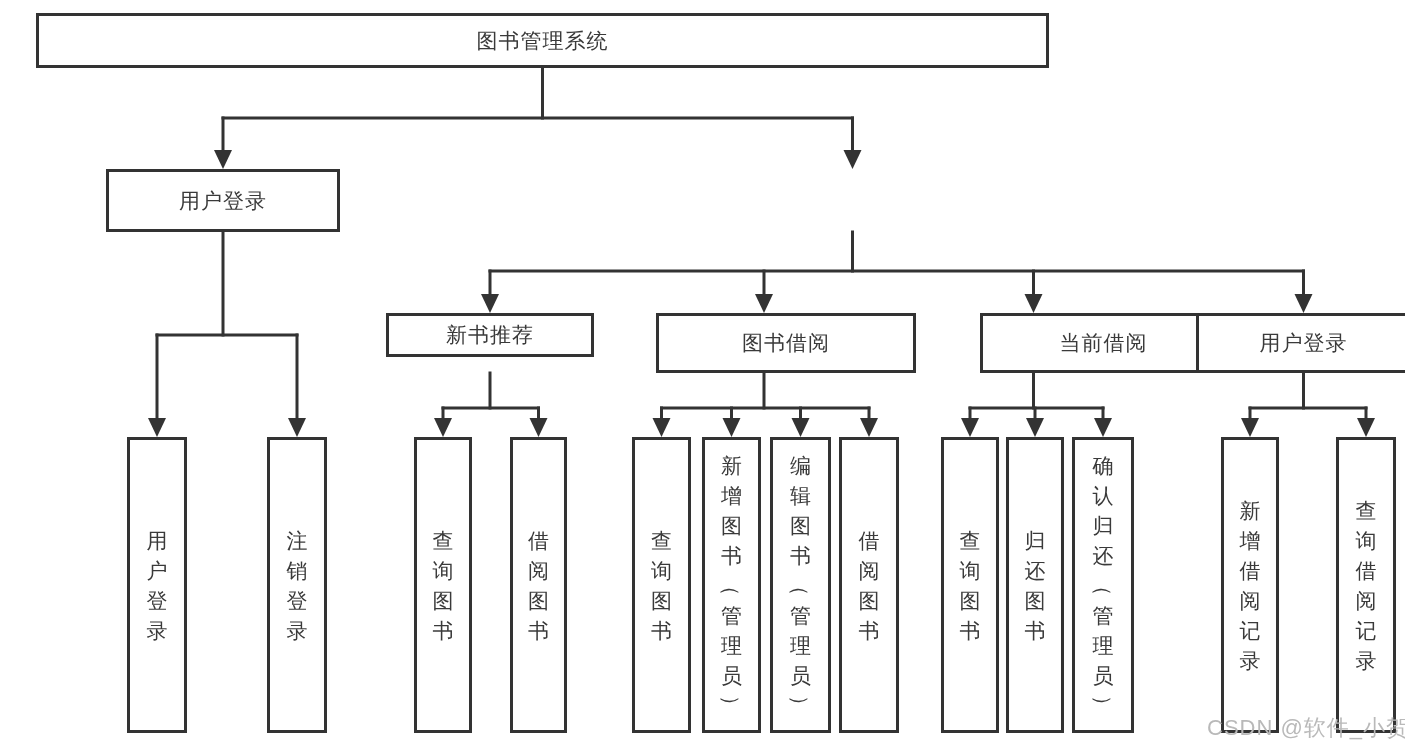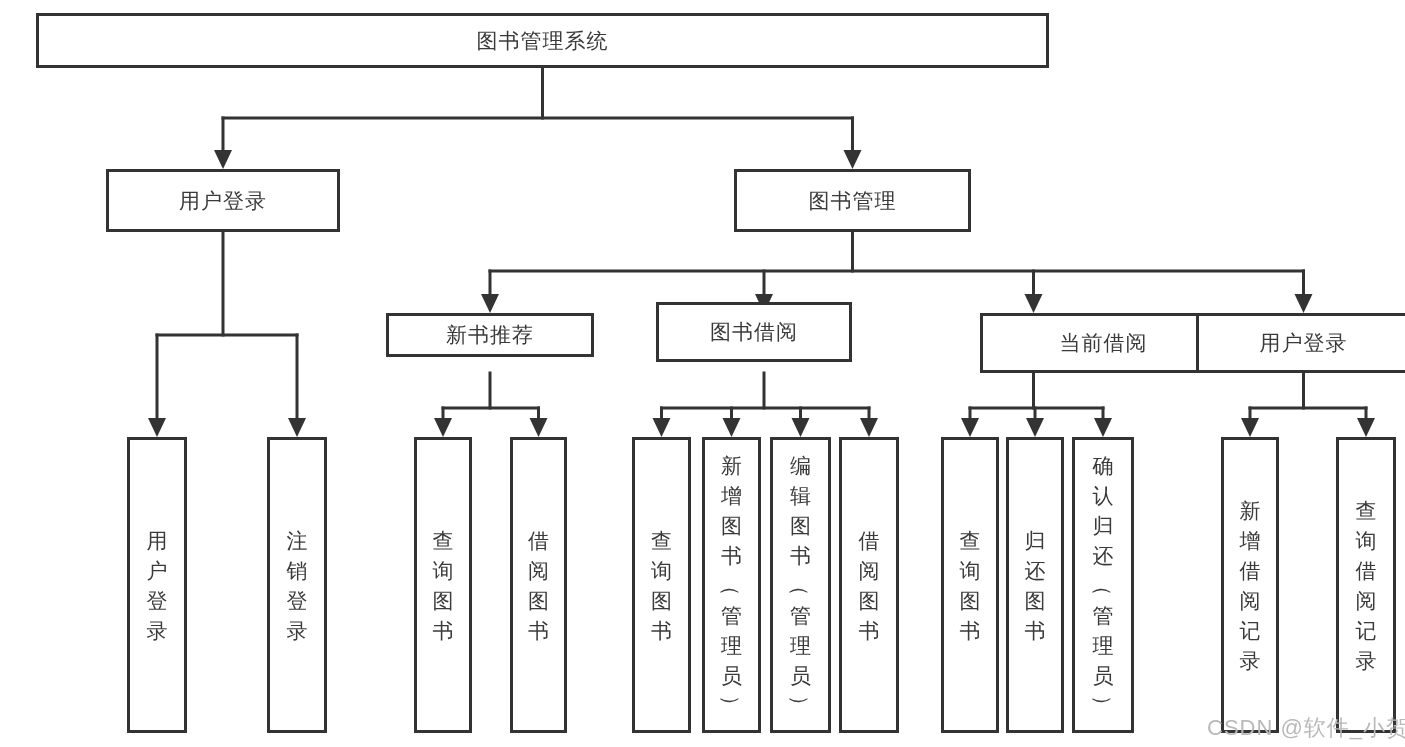--- a/index.html
+++ b/index.html
@@ -152,28 +152,25 @@
     <polygon points="1333,418 1351,418 1342,437"></polygon>
   </svg>
 
   <div class="hbox" style="left:12px;top:13px;width:1013px;height:55px">
     <span>图书管理系统</span>
   </div>
 
   <div class="hbox" style="left:82px;top:169px;width:234px;height:63px">
     <span>用户登录</span>
   </div>
-  <div class="hbox" style="left:710px;top:169px;width:237px;height:63px">
-    <span>图书管理</span>
-  </div>
 
   <div class="hbox" style="left:362px;top:313px;width:208px;height:44px">
     <span>新书推荐</span>
   </div>
-  <div class="hbox" style="left:632px;top:302px;width:196px;height:60px">
+  <div class="hbox" style="left:632px;top:313px;width:260px;height:60px">
     <span>图书借阅</span>
   </div>
   <div class="hbox" style="left:956px;top:313px;width:247px;height:60px">
     <span>当前借阅</span>
   </div>
   <div class="hbox" style="left:1172px;top:313px;width:215px;height:60px">
     <span>用户登录</span>
   </div>
 
   <div class="vbox" style="left:103px;top:437px;width:60px;height:296px">

